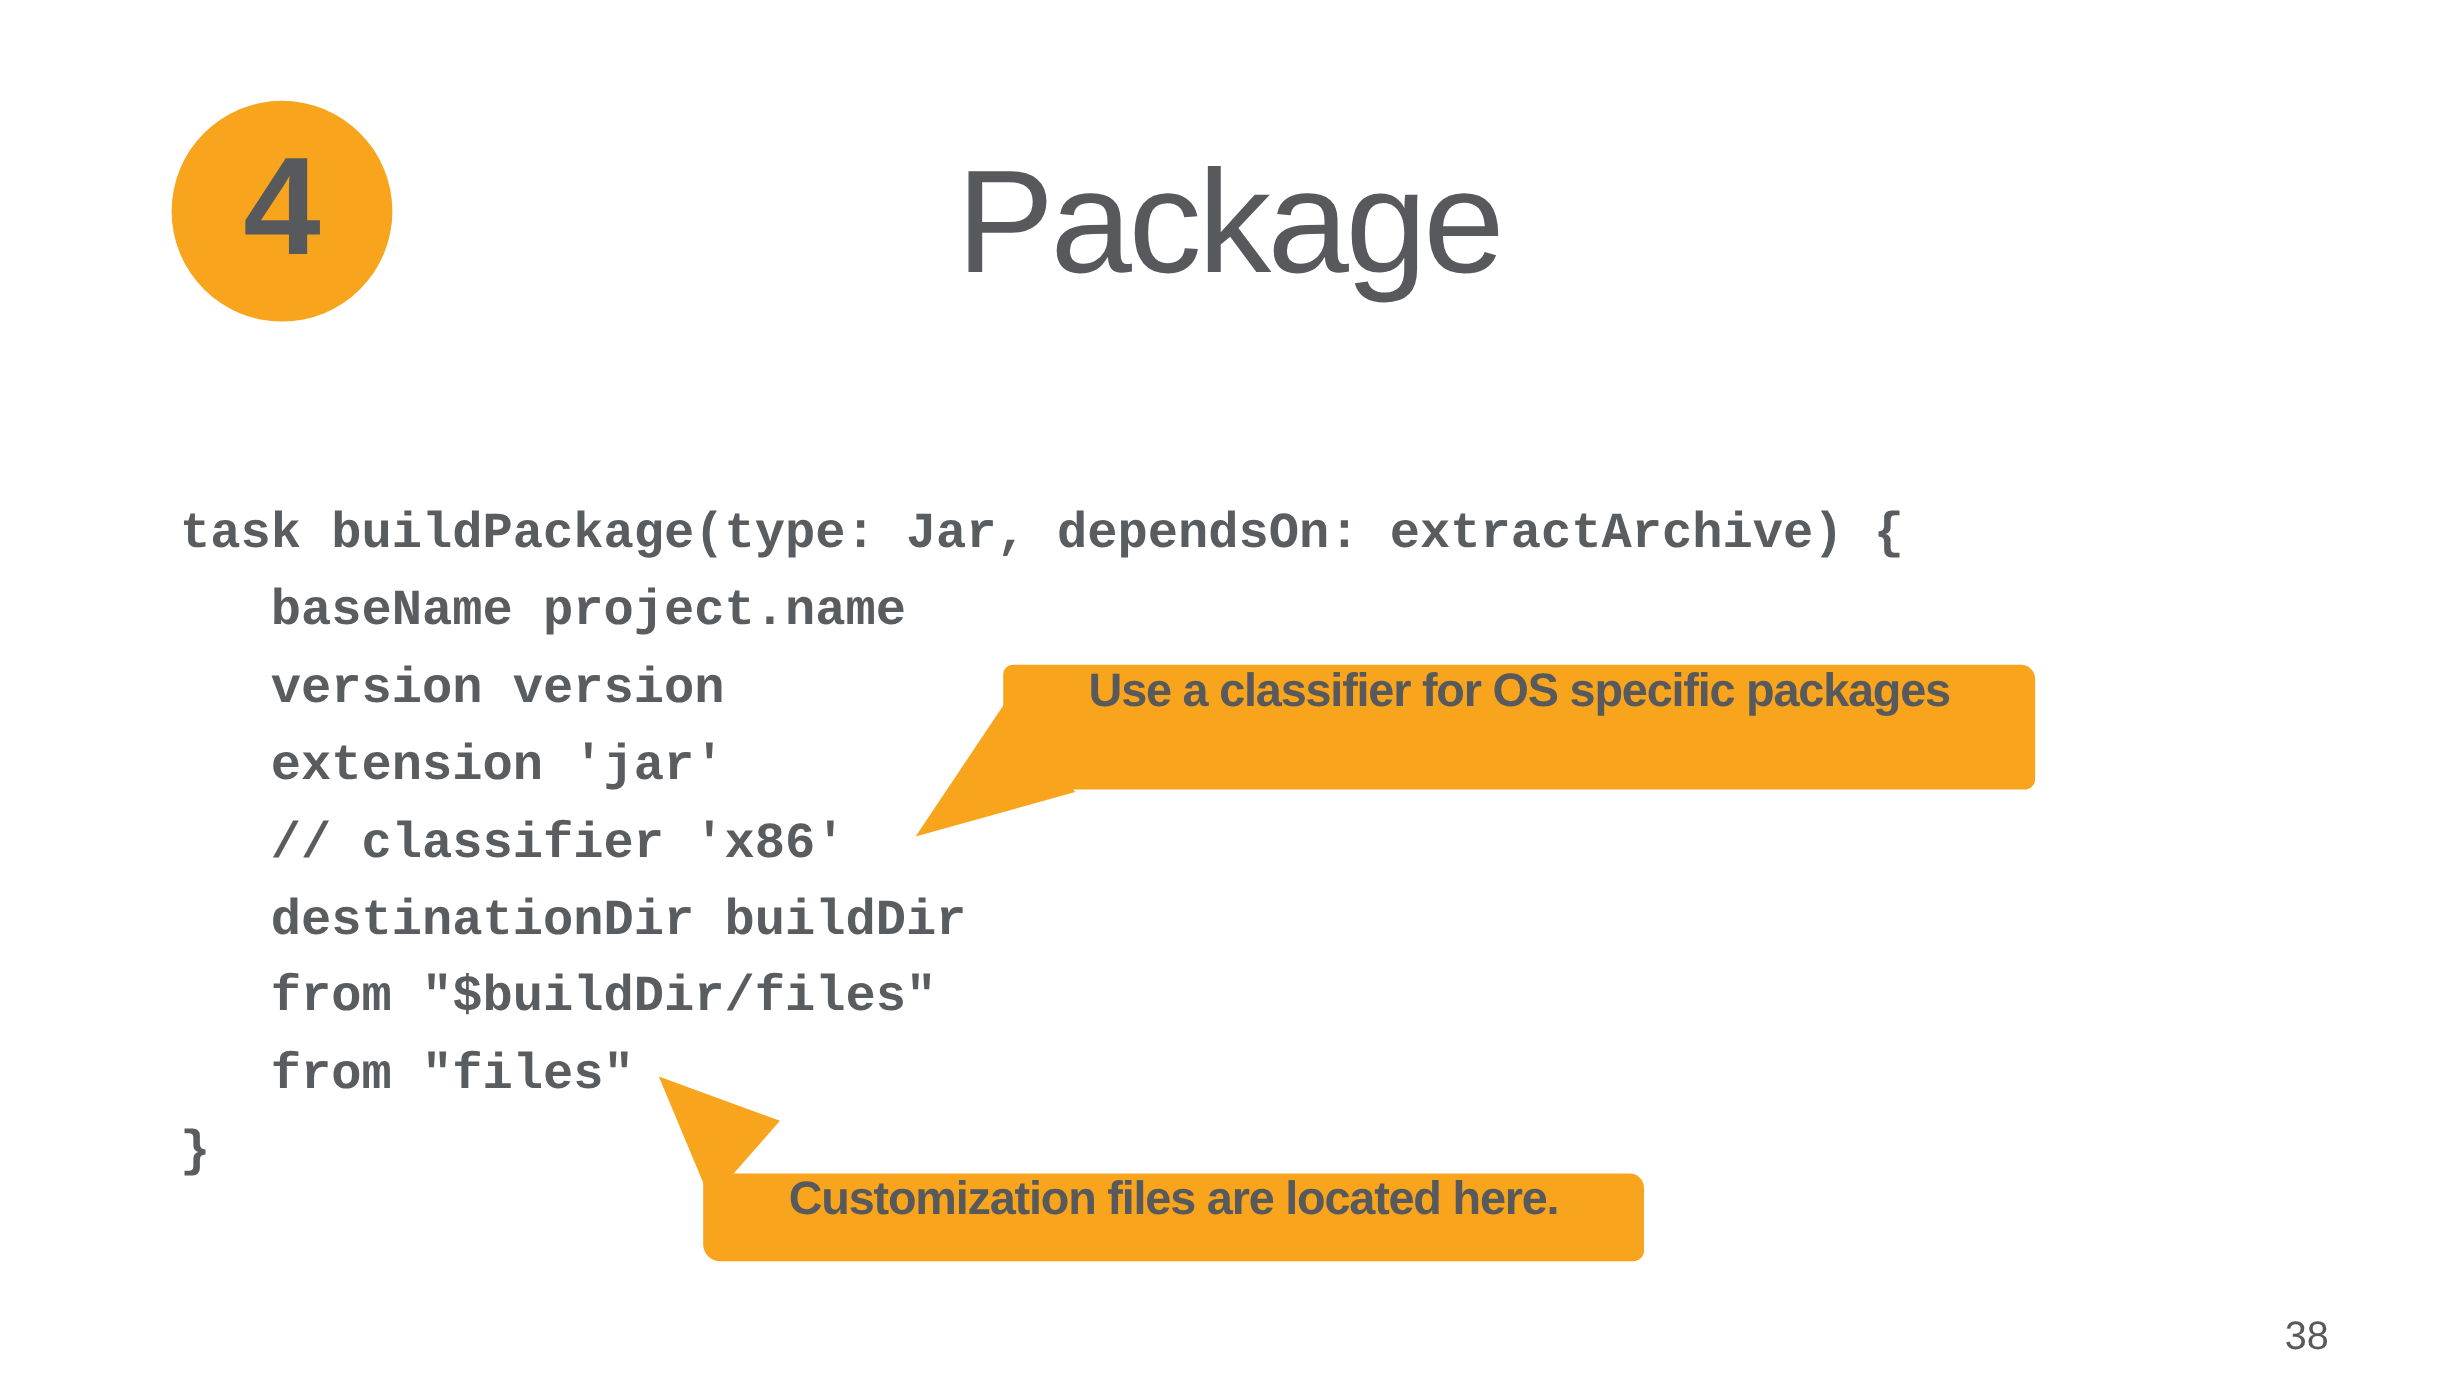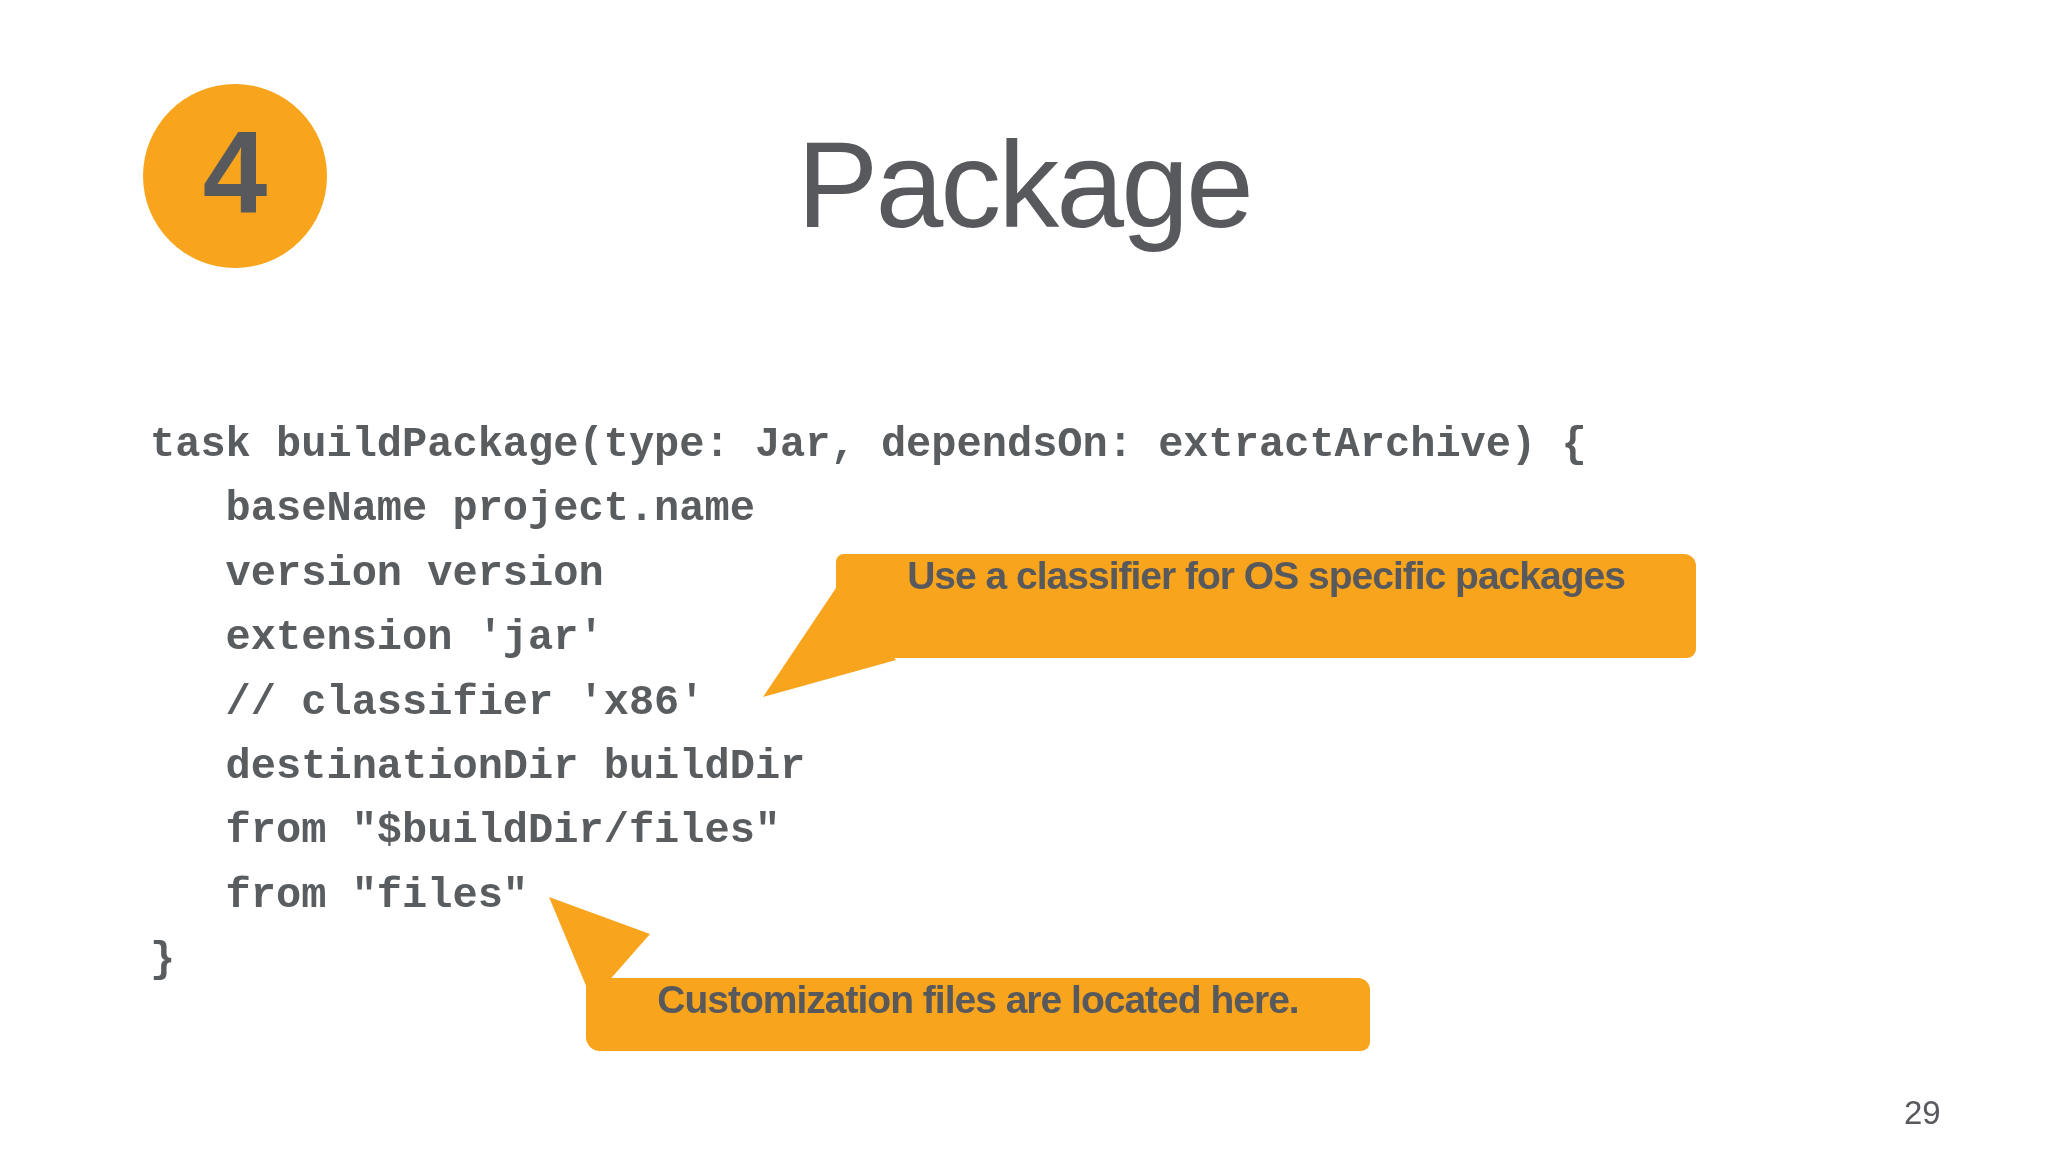--- a/index.html
+++ b/index.html
@@ -131,15 +131,15 @@
   </svg>
 
   <div class="callout callout-1">
     <span class="callout-text">Use a classifier for OS specific packages</span>
   </div>
 
   <div class="callout callout-2">
     <span class="callout-text">Customization files are located here.</span>
   </div>
 
-  <div class="page-number">29</div>
+  <div class="page-number">38</div>
 
 </div>
 
 </body></html>

